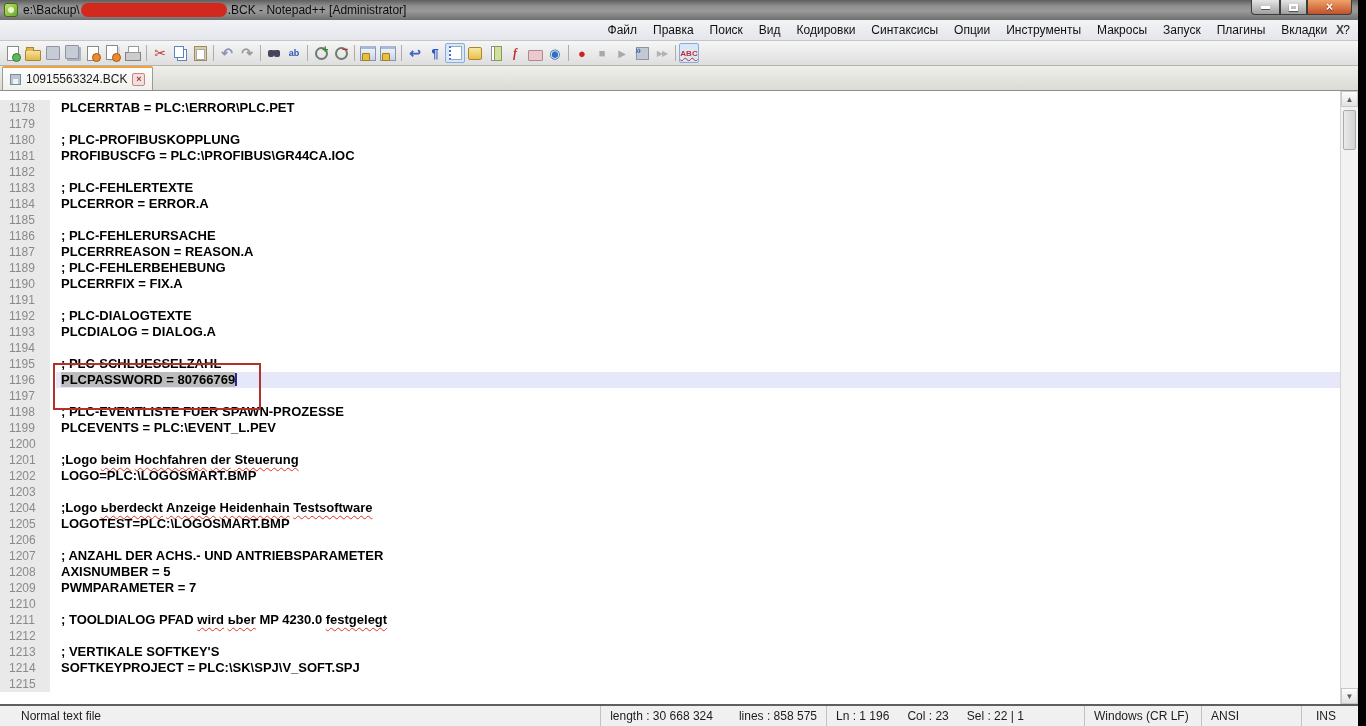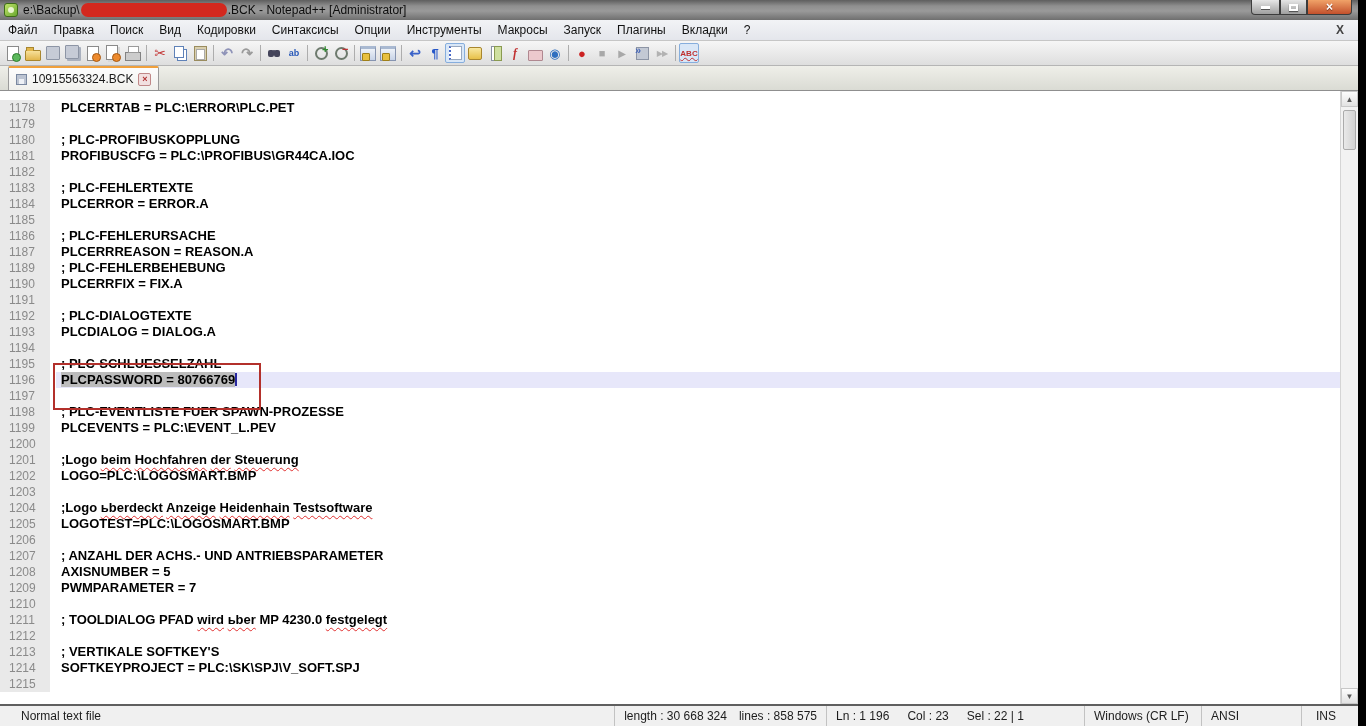--- a/index.html
+++ b/index.html
@@ -22,21 +22,21 @@
     border:1px solid #3c3c3c; border-top:none; background:linear-gradient(#e6e6e6,#9f9f9f); }
   .wbtn.min { width:29px; border-radius:0 0 0 4px; }
   .wbtn.max { width:27px; }
   .wbtn.close { width:45px; background:linear-gradient(#f0a268,#c3502c); border-radius:0 0 4px 0; }
   .wbtn .bar { width:9px; height:3px; background:#fff; box-shadow:0 1px 0 #555; }
   .wbtn .box { width:9px; height:7px; border:2px solid #fff; box-shadow:0 1px 1px #555; }
   .wbtn.close span { color:#fff; font-weight:bold; font-size:12px; text-shadow:0 1px 1px #70301a; }
 
   
   .menubar { height:21px; flex:0 0 21px; background:linear-gradient(#f2f3f6,#e4e6ec);
-    border-bottom:1px solid #c6c6c6; display:flex; align-items:center; padding-left:0; position:relative; }
+    border-bottom:1px solid #c6c6c6; display:flex; align-items:center; padding-left:0; position:relative;justify-content:flex-end; }
   .menu-item { font-size:12px; color:#111; padding:2px 8px; cursor:default; }
   .menu-doc-close { position:absolute; right:10px; font-size:12px; font-weight:bold; color:#444;
     width:16px; text-align:center; }
   .menu-doc-close::before { content:"X"; }
 
   
   .toolbar { height:25px; flex:0 0 25px; background:linear-gradient(#f6f6f6,#dedede);
     border-bottom:1px solid #b5b5b5; display:flex; align-items:center; padding-left:3px; }
   .tb-sep { width:1px; height:16px; background:#adadad; margin:0 3px; flex:0 0 1px; }
   .tbi { position:relative; width:20px; height:20px; display:inline-flex; align-items:center;
@@ -94,21 +94,21 @@
   .i-macro-stop::before { content:"■"; color:#a8a8a8; font-size:11px; }
   .i-macro-play::before { content:"▶"; color:#a8a8a8; font-size:10px; }
   .i-macro-save::before { content:""; width:11px; height:11px; background:#c3c9d4; border:1px solid #8d95a5; }
   .i-macro-save::after { content:"»"; position:absolute; top:1px; left:3px; color:#4868b8; font-weight:bold; font-size:11px; }
   .i-macro-run-multiple::before { content:"▶▶"; color:#b2b2b2; font-size:8px; letter-spacing:-1px; }
   .i-spell-check::before { content:"ABC"; font-size:8px; font-weight:bold; color:#c03030;
     text-decoration:underline wavy #c03030 1px; }
 
   
   .tabbar { height:25px; flex:0 0 25px; background:linear-gradient(#efefe9,#dadbd4);
-    border-bottom:1px solid #8f8f8f; display:flex; align-items:flex-end; padding-left:8px; }
+    border-bottom:1px solid #8f8f8f; display:flex; align-items:flex-end; padding-left:2px; }
   .tab { height:24px; display:inline-flex; align-items:center; gap:5px; padding:0 7px;
     background:linear-gradient(#fdfdfd,#f0f0ec); border:1px solid #9a9a9a; border-bottom:none;
     border-top:2px solid #f0a03c; border-radius:2px 2px 0 0; font-size:12px; color:#1a1a1a; }
   .tab-save-icon { width:11px; height:11px; background:#bcc4d2; border:1px solid #7a88a0; position:relative; }
   .tab-save-icon::after { content:""; position:absolute; left:2px; bottom:0; width:5px; height:5px; background:#eef1f6; }
   .tab-close { width:13px; height:13px; border:1px solid #c08888; background:#f2e0e0; color:#b03030;
     font-size:9px; font-weight:bold; display:flex; align-items:center; justify-content:center; border-radius:2px; }
   .tab-close::before { content:"×"; }
 
   
@@ -134,21 +134,21 @@
     color:#5a5a5a; font-size:8px; display:flex; align-items:center; justify-content:center; }
   .sc-thumb { width:13px; height:40px; margin-top:3px; background:linear-gradient(90deg,#e9e9e9,#d2d2d2);
     border:1px solid #ababab; border-radius:2px; }
   .sc-fill { flex:1 1 auto; }
 
   
   .statusbar { height:22px; flex:0 0 22px; background:#f0f0f0; border-top:2px solid #5f5f5f;
     display:flex; align-items:stretch; font-size:12px; color:#1c1c1c;padding-left:12px; }
   .sb-cell { display:flex; align-items:center; padding:0 9px; border-right:1px solid #c2c2c2; white-space:pre; }
   .sb-doc { flex:1 1 auto; }
-  .sb-len { flex:0 0 205px; gap:12px; }
+  .sb-len { flex:0 0 205px; gap:26px; }
   .sb-pos { flex:0 0 258px; gap:18px; }
   .sb-eol { flex:0 0 117px; }
   .sb-enc { flex:0 0 100px; }
   .sb-ins { flex:0 0 56px; border-right:none; justify-content:flex-start; padding-left:14px; }
 </style>
 </head>
 <body>
 
 <div class="window">
 

